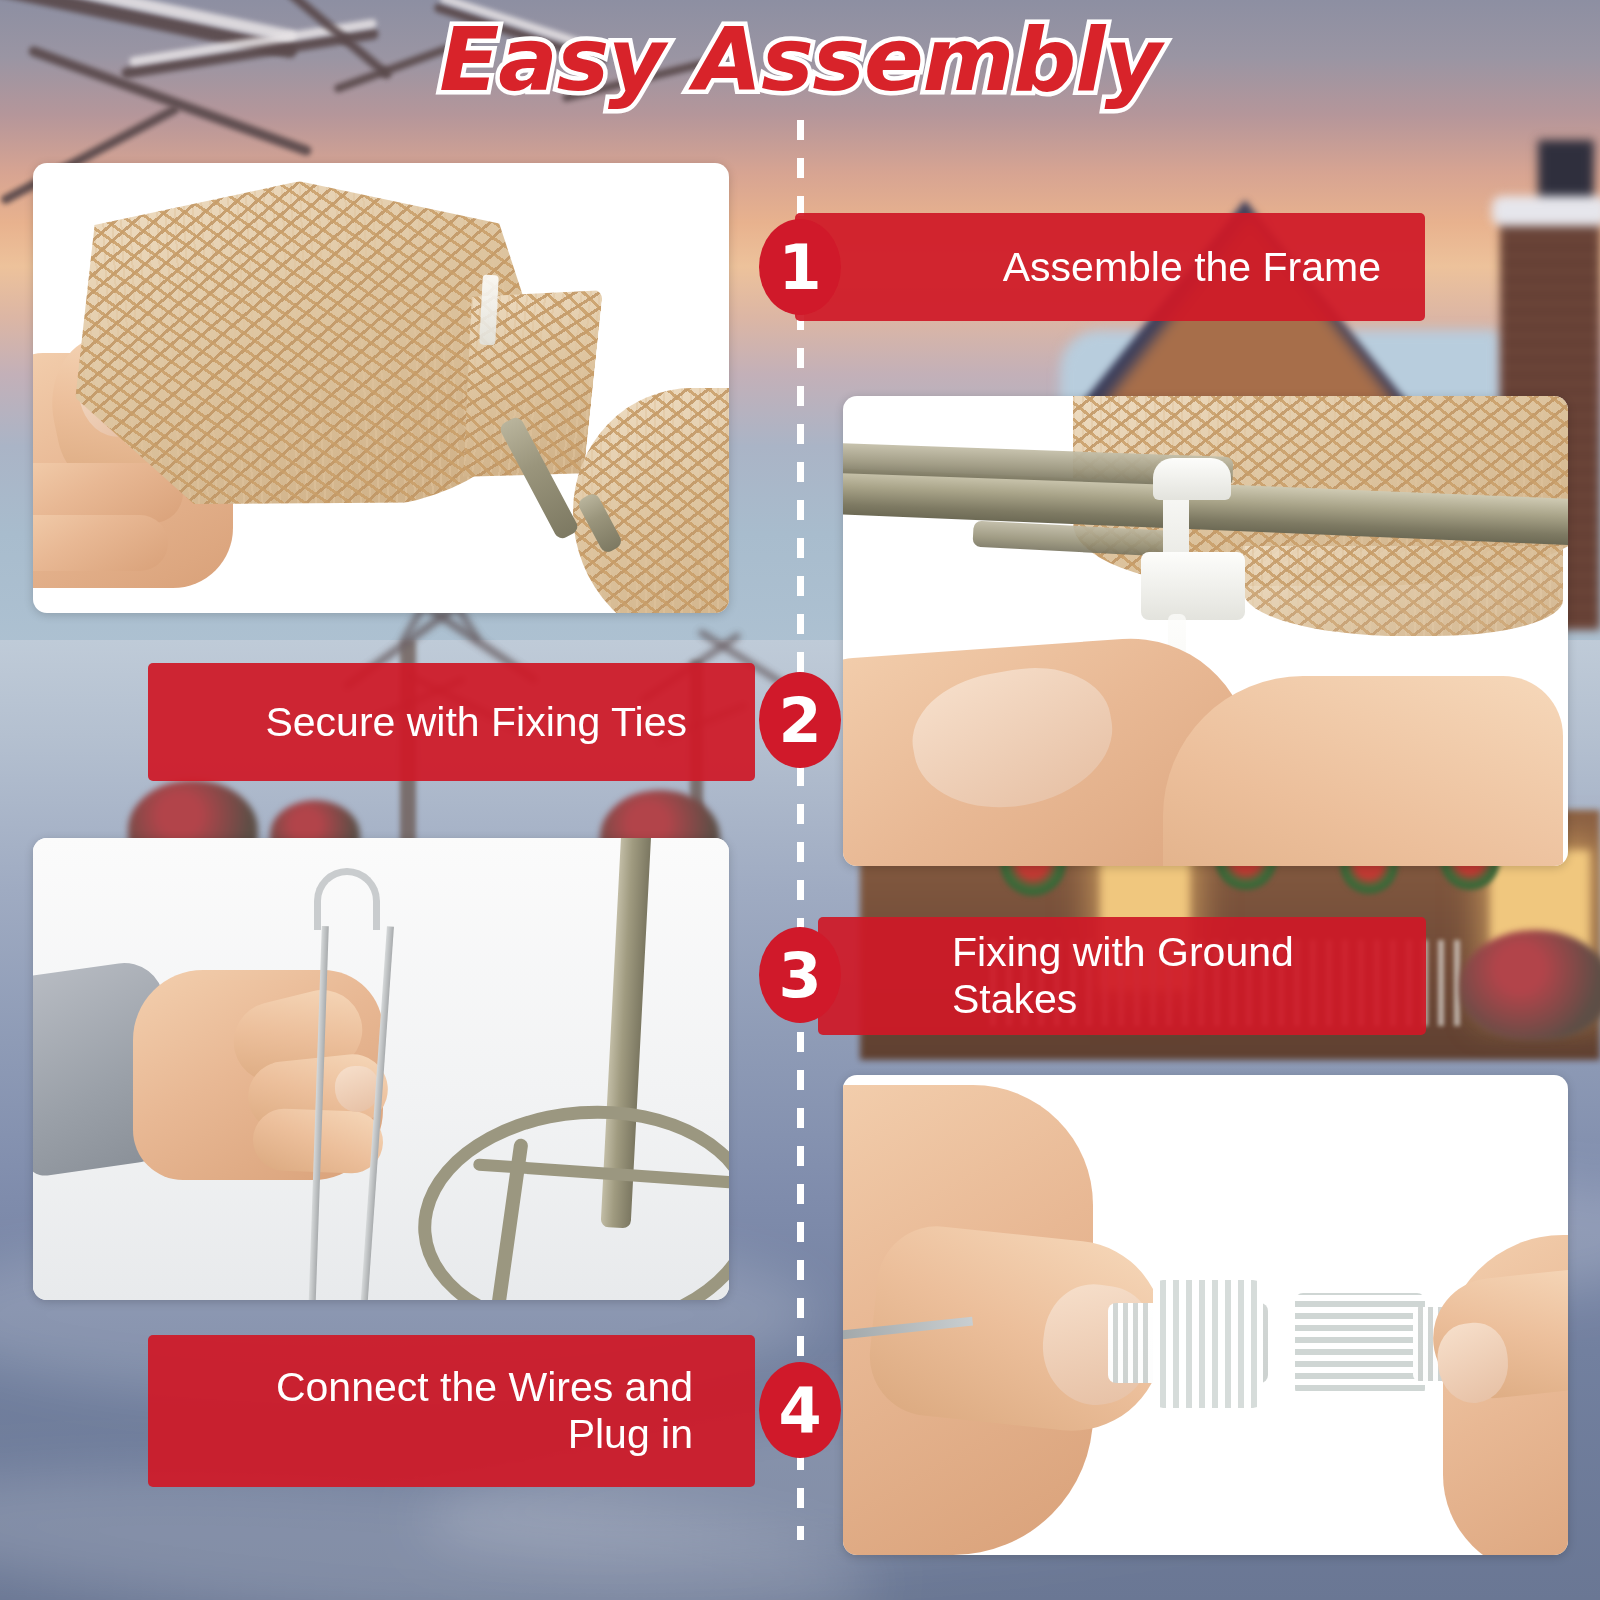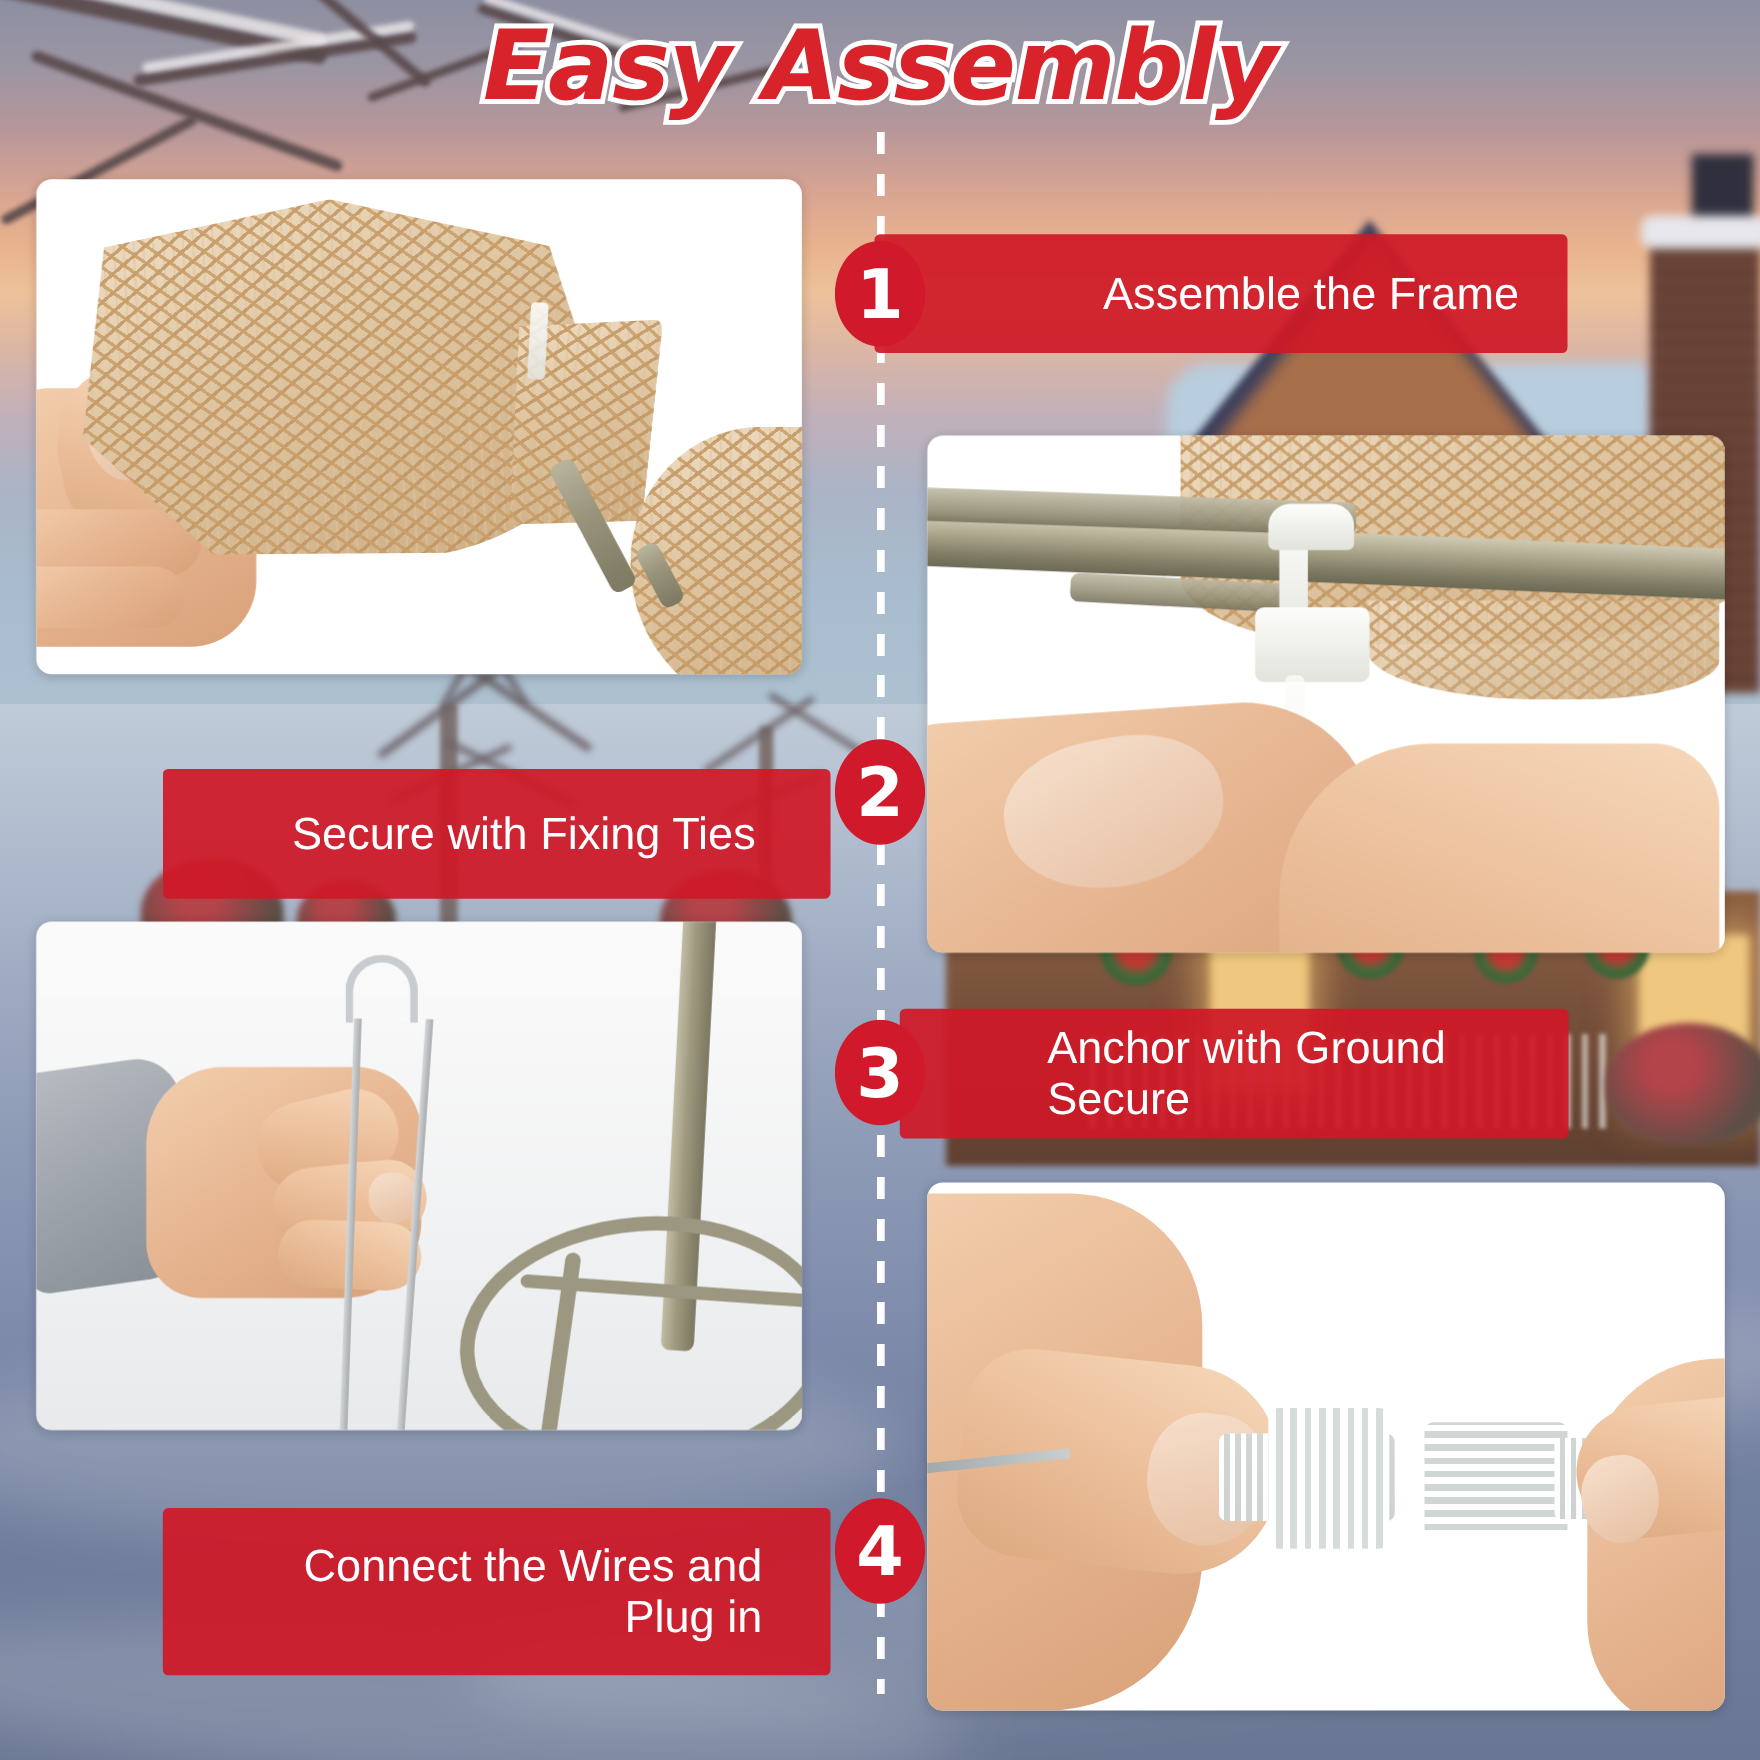--- a/index.html
+++ b/index.html
@@ -209,21 +209,21 @@
     position:absolute; z-index:22;
     background:rgba(207,25,39,0.93);
     border-radius:5px;
     display:flex; align-items:center;
     color:#ffffff;
     font-size:41px; line-height:1.14;
     font-family:"Liberation Sans", sans-serif;
     padding:0 44px;
   }
   .banner.left-text { justify-content:flex-end; }
-  .banner.right-text { justify-content:flex-end; text-align:right;margin-top:36px; }
+  .banner.right-text { justify-content:flex-end; text-align:right; }
 
   .badge {
     position:absolute; z-index:26;
     width:82px; height:96px; border-radius:50%;
     background:#d0192a;
     color:#ffffff; font-size:62px; font-weight:bold;
     display:flex; align-items:center; justify-content:center;
     font-family:"DejaVu Sans", sans-serif;
   }
 </style>
@@ -384,21 +384,21 @@
          border:13px solid #9b9780;border-radius:50%;transform:rotate(-4deg);"></div>
     <div class="rod" style="left:440px;top:330px;width:280px;height:12px;transform:rotate(4deg);
          background:#9b9780;"></div>
     <div class="rod" style="left:470px;top:300px;width:14px;height:170px;transform:rotate(8deg);
          background:#9b9780;"></div>
   </div>
 </div>
 
 <div class="banner left-text" style="left:818px;top:917px;width:608px;height:118px;
      align-items:center;">
-  <span style="margin-left:42px;display:block;max-width:430px;">Anchor with Ground Secure</span>
+  <span style="margin-left:42px;display:block;max-width:430px;">Fixing with Ground Stakes</span>
 </div>
 <div class="badge" style="left:759px;top:927px;">3</div>
 
 <div class="card" style="left:843px;top:1075px;width:725px;height:480px;">
   <div class="photo">
 
     <div class="skin" style="left:-50px;top:10px;width:300px;height:470px;border-radius:0 120px 140px 0;"></div>
     <div class="skin-l" style="left:30px;top:160px;width:290px;height:190px;border-radius:60px 90px 90px 60px;transform:rotate(6deg);"></div>
     <div class="nail" style="left:200px;top:210px;width:110px;height:120px;transform:rotate(8deg);"></div>
 

